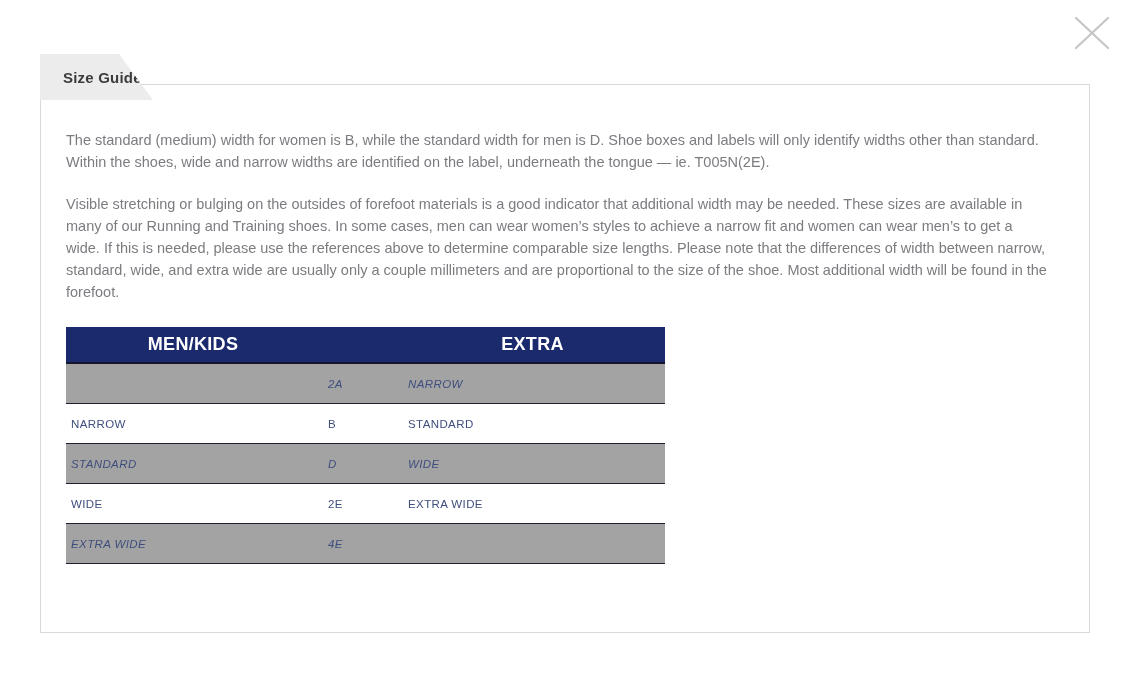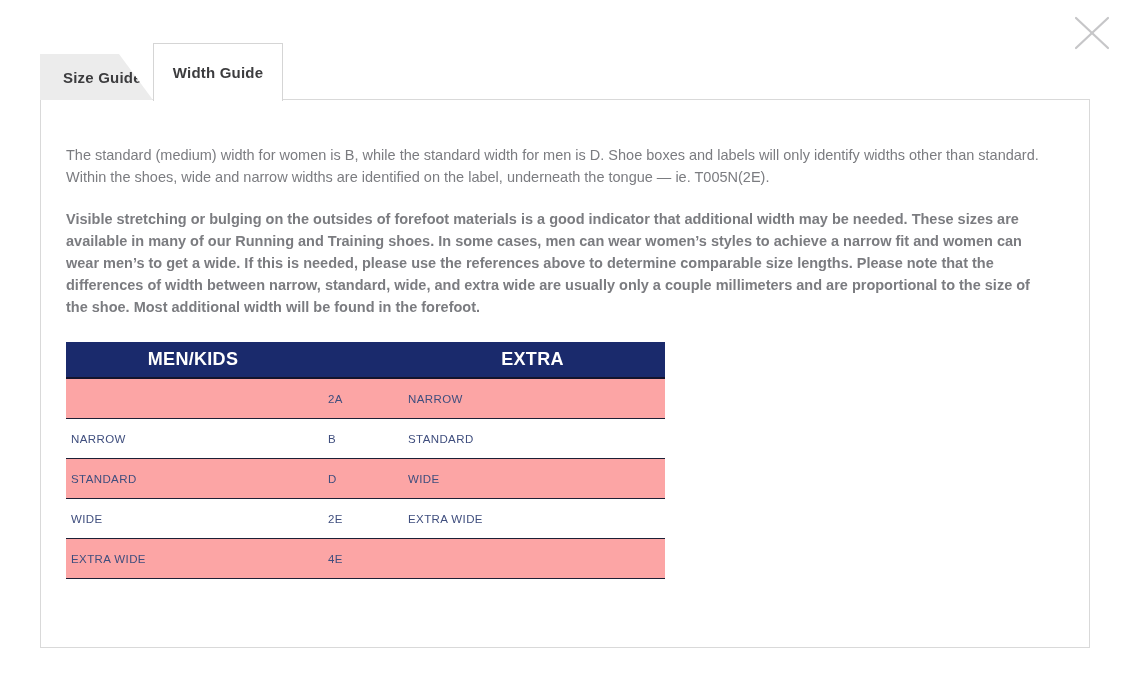--- a/index.html
+++ b/index.html
@@ -61,38 +61,38 @@
     border: 1px solid #d5d5d5;
     border-bottom: none;
     justify-content: center;
     position: relative;
     margin-bottom: -1px;
   }
   
   .content {
     position: absolute;
     left: 40px;
-    top: 99px;
+    top: 84px;
     width: 1050px;
     height: 549px;
     box-sizing: border-box;
     border: 1px solid #d9d9d9;
     background: #ffffff;
     padding: 44px 42px 0 25px;
     z-index: 1;
   }
   .para {
     margin: 0;
     font-size: 14.5px;
     line-height: 22px;
     color: #7b7c80;
     max-width: 985px;
   }
   .para.spaced { margin-bottom: 20px; }
-  .para.table-gap { margin-bottom: 24px; font-weight: bold; }
+  .para.table-gap { margin-bottom: 24px; }
   
   table.width-table {
     border-collapse: collapse;
     width: 599px;
     table-layout: fixed;
   }
   table.width-table col.c1 { width: 254px; }
   table.width-table col.c2 { width: 80px; }
   table.width-table col.c3 { width: 265px; }
   table.width-table th {
@@ -109,40 +109,37 @@
   table.width-table td {
     height: 39px;
     font-size: 11.5px;
     color: #3f4e7e;
     letter-spacing: 0.4px;
     border-bottom: 1.5px solid #1c2036;
     padding: 0 0 0 8px;
     vertical-align: middle;
   }
   table.width-table td.first { padding-left: 5px; }
-  table.width-table tr.alt td { background: #fca5a5; }
+  table.width-table tr.alt td { background: #a3a3a3; font-style: italic; }
 </style>
 </head>
 <body>
 
 <div class="stage">
 
   <button class="close-btn">
     <svg width="36" height="34" viewBox="0 0 36 34">
       <line x1="2" y1="2" x2="34" y2="32" stroke="#c6c6c8" stroke-width="2.2" stroke-linecap="round"></line>
       <line x1="34" y1="2" x2="2" y2="32" stroke="#c6c6c8" stroke-width="2.2" stroke-linecap="round"></line>
     </svg>
   </button>
 
   <div class="tab-bar">
     <div class="tab inactive">
       <span>Size Guide</span>
-    </div>
-    <div class="tab active">
-      <span>Width Guide</span>
     </div>
   </div>
 
   <div class="content">
     <p class="para spaced">The standard (medium) width for women is B, while the standard width for men is D. Shoe boxes and labels will only identify widths other than standard. Within the shoes, wide and narrow widths are identified on the label, underneath the tongue — ie. T005N(2E).</p>
     <p class="para table-gap">Visible stretching or bulging on the outsides of forefoot materials is a good indicator that additional width may be needed. These sizes are available in many of our Running and Training shoes. In some cases, men can wear women’s styles to achieve a narrow fit and women can wear men’s to get a wide. If this is needed, please use the references above to determine comparable size lengths. Please note that the differences of width between narrow, standard, wide, and extra wide are usually only a couple millimeters and are proportional to the size of the shoe. Most additional width will be found in the forefoot.</p>
 
     <table class="width-table">
       <colgroup>
           <col class="c1">

